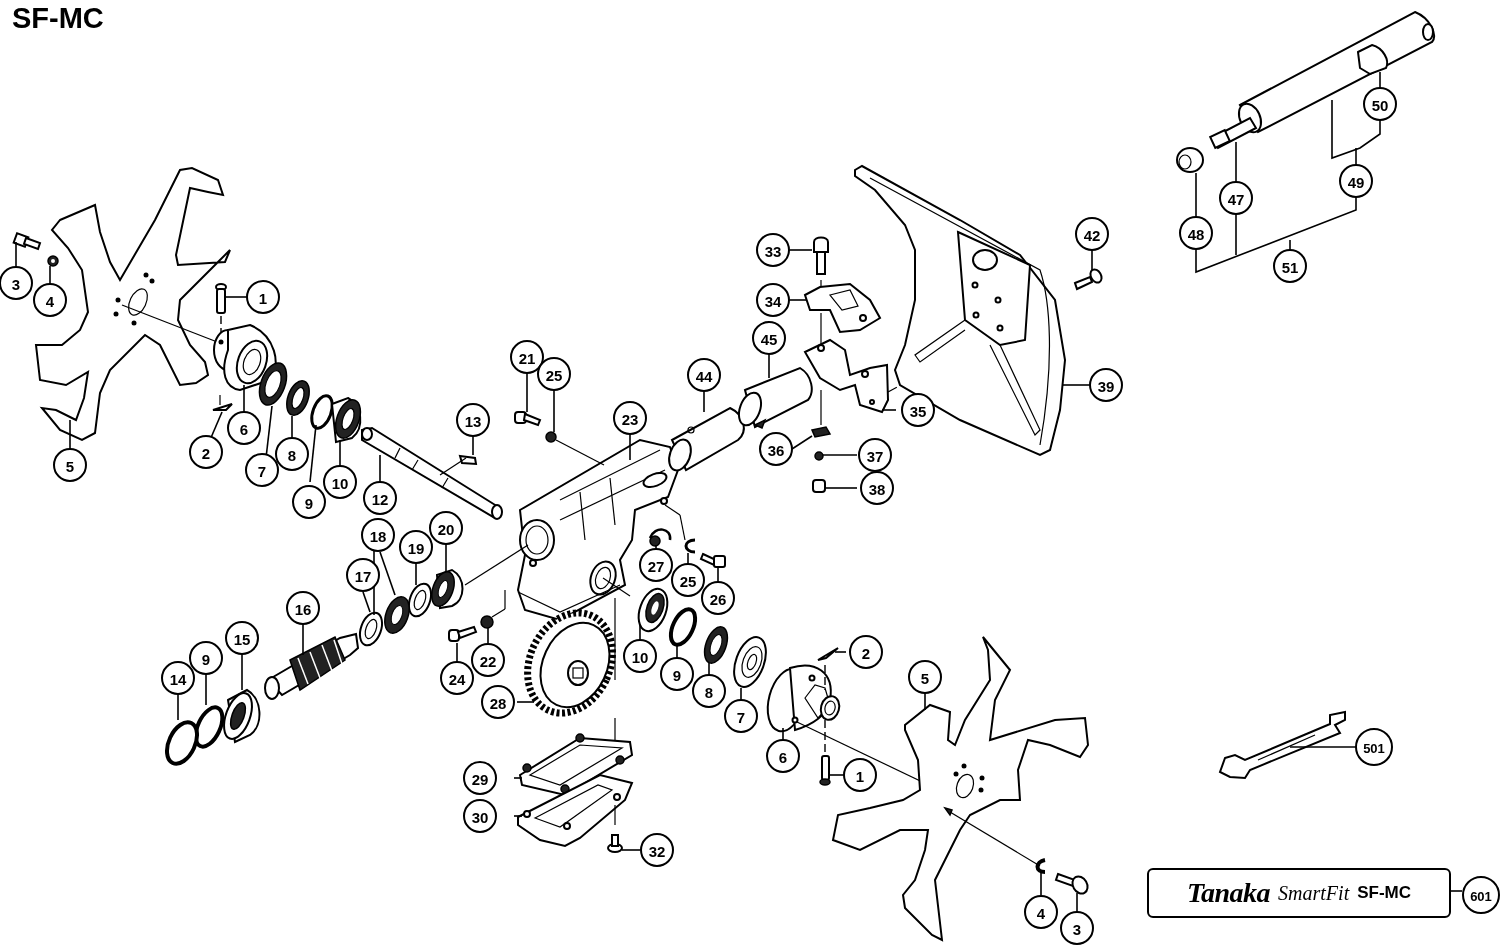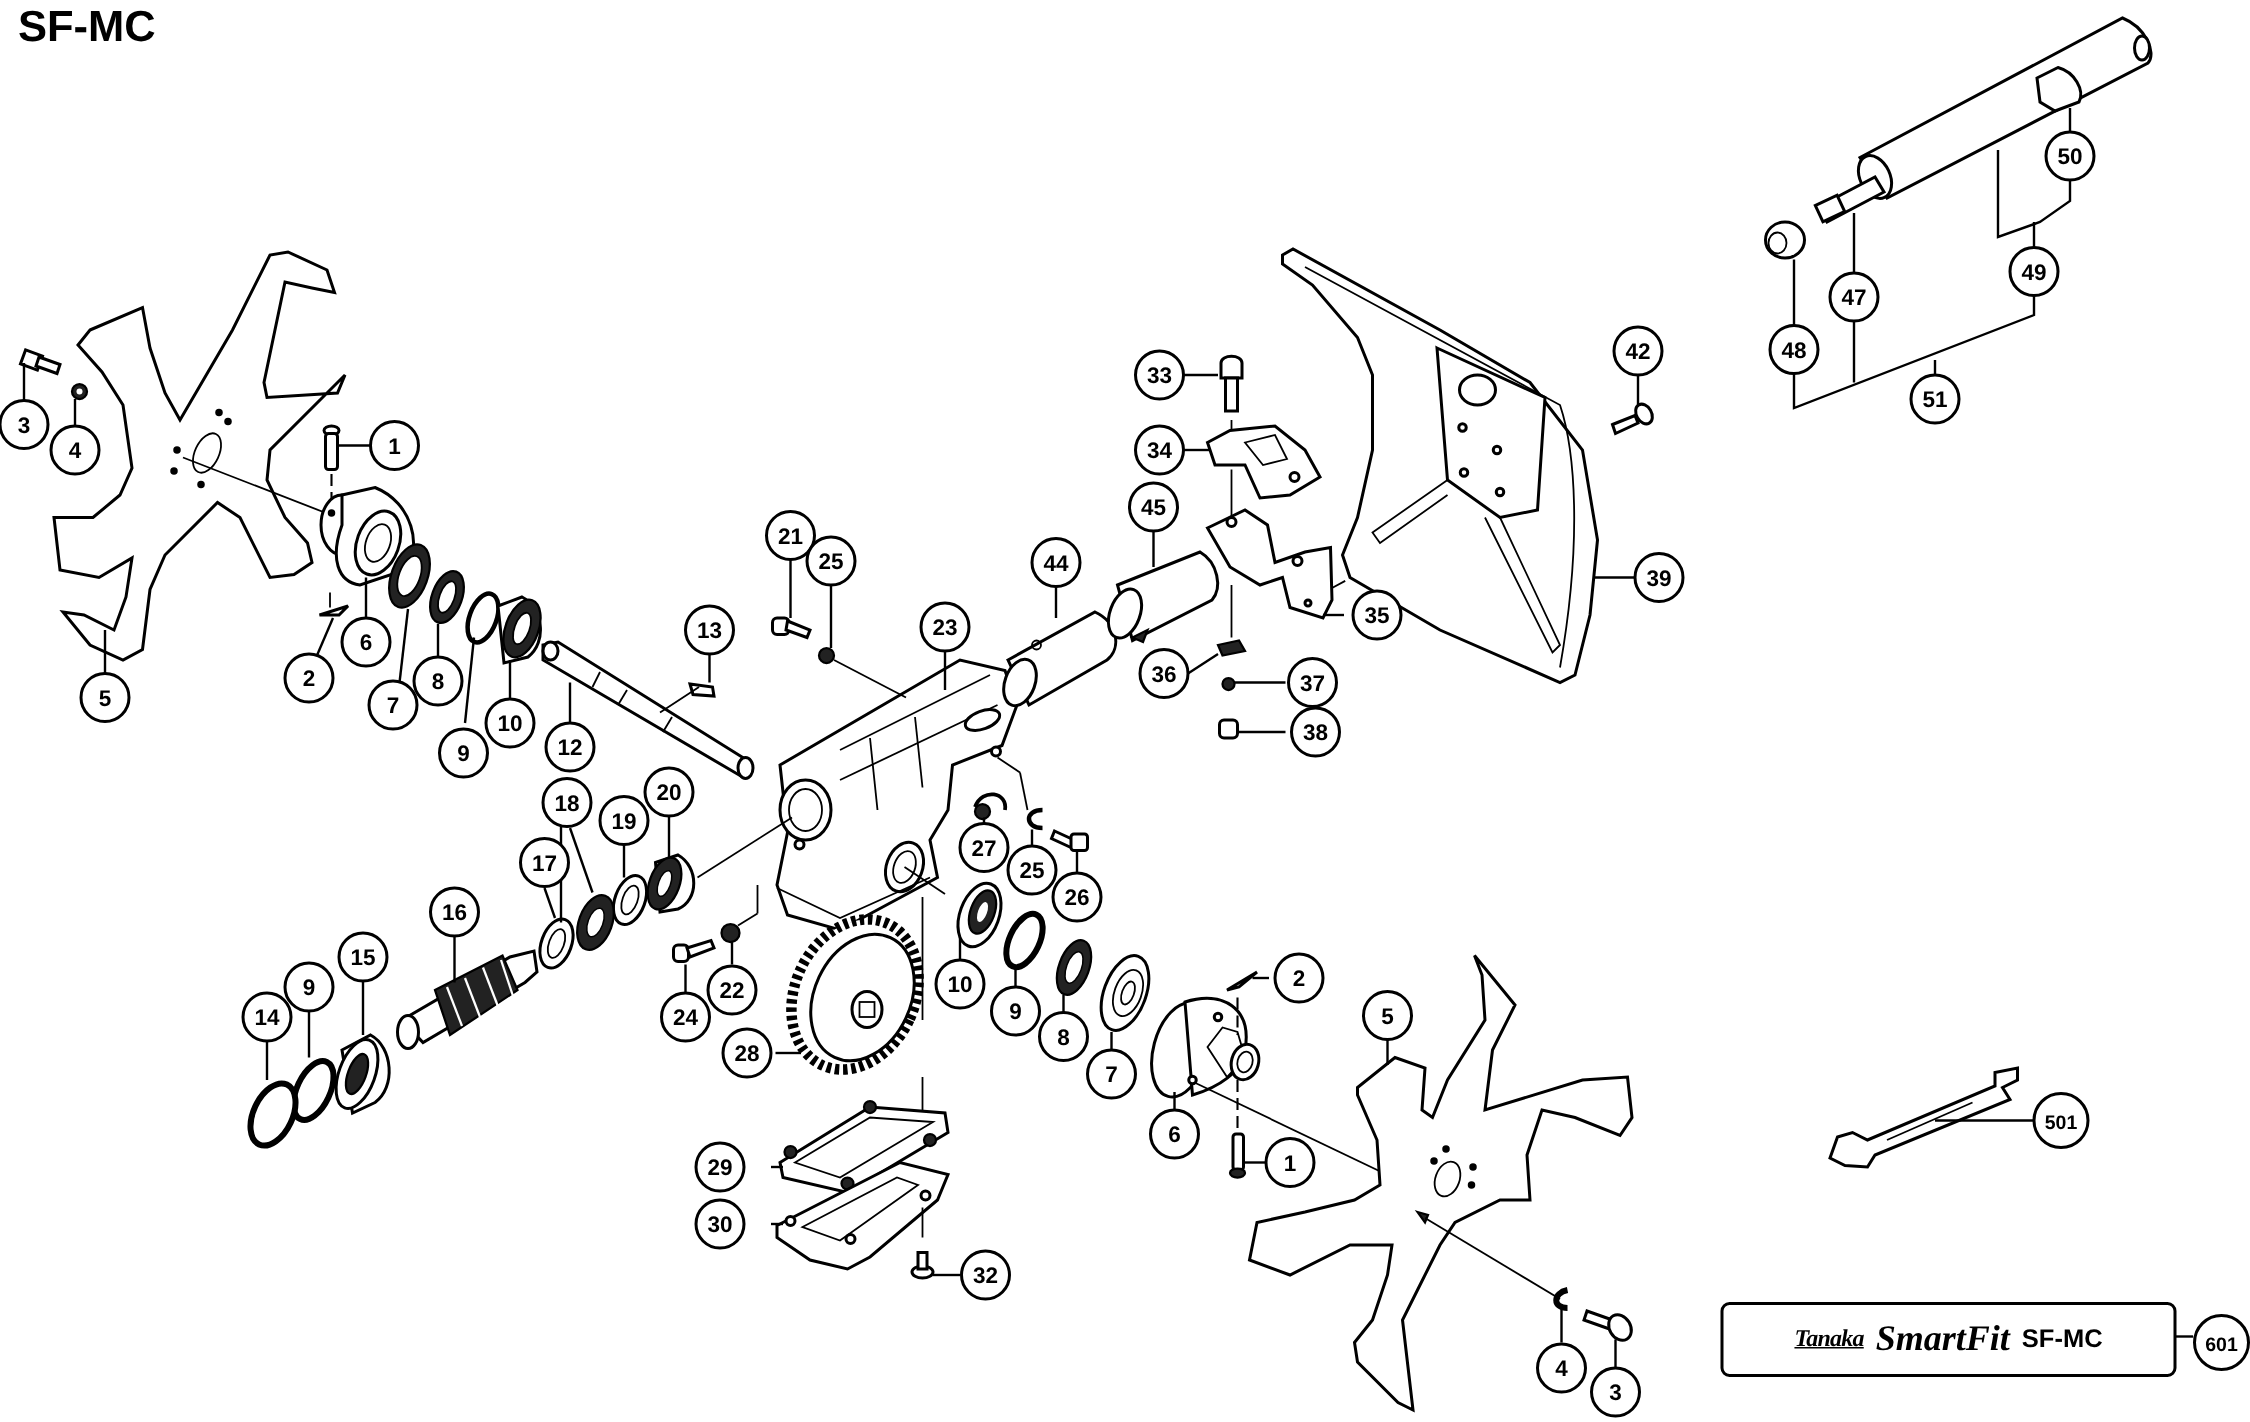--- a/index.html
+++ b/index.html
@@ -9,22 +9,22 @@
   .callout circle { fill: #fff; stroke: #000; stroke-width: 2; }
   .callout text { font-family: "Liberation Sans", sans-serif; font-weight: bold; font-size: 15px; fill: #000; text-anchor: middle; dominant-baseline: central; }
   .callout.small text { font-size: 13px; }
   .leader { stroke: #000; stroke-width: 1.6; fill: none; }
   .part { fill: #fff; stroke: #000; stroke-width: 2; }
   .part-thin { fill: none; stroke: #000; stroke-width: 1.2; }
   .part-dark { fill: #222; stroke: #000; stroke-width: 1.5; }
   .axis { stroke: #000; stroke-width: 1.2; fill: none; }
   .dash { stroke: #000; stroke-width: 1.4; fill: none; stroke-dasharray: 8 4; }
   #label-box { position: absolute; left: 1147px; top: 868px; width: 300px; height: 46px; border: 2px solid #000; border-radius: 6px; background: #fff; display: flex; align-items: center; justify-content: center; gap: 8px; }
-  #label-box .brand { font-family: "Liberation Serif", serif; font-style: italic; font-weight: bold; font-size: 16px; letter-spacing: -0.5px; text-decoration: underline; }
-  #label-box .brand2 { font-family: "Liberation Serif", serif; font-style: italic; font-weight: bold; font-size: 24px; }
+  #label-box .brand { font-family: "Liberation Serif", serif; font-style: italic; font-weight: bold; font-size: 28px; letter-spacing: -0.5px; }
+  #label-box .brand2 { font-family: "Liberation Serif", serif; font-style: italic; font-weight: normal; font-size: 20px; }
   #label-box .model { font-family: "Liberation Sans", sans-serif; font-weight: bold; font-size: 17px; }
 </style>
 </head>
 <body>
 
 <div id="title">SF-MC</div>
 
 <svg id="diagram" width="1500" height="948" viewBox="0 0 1500 948">
 
   <g>

